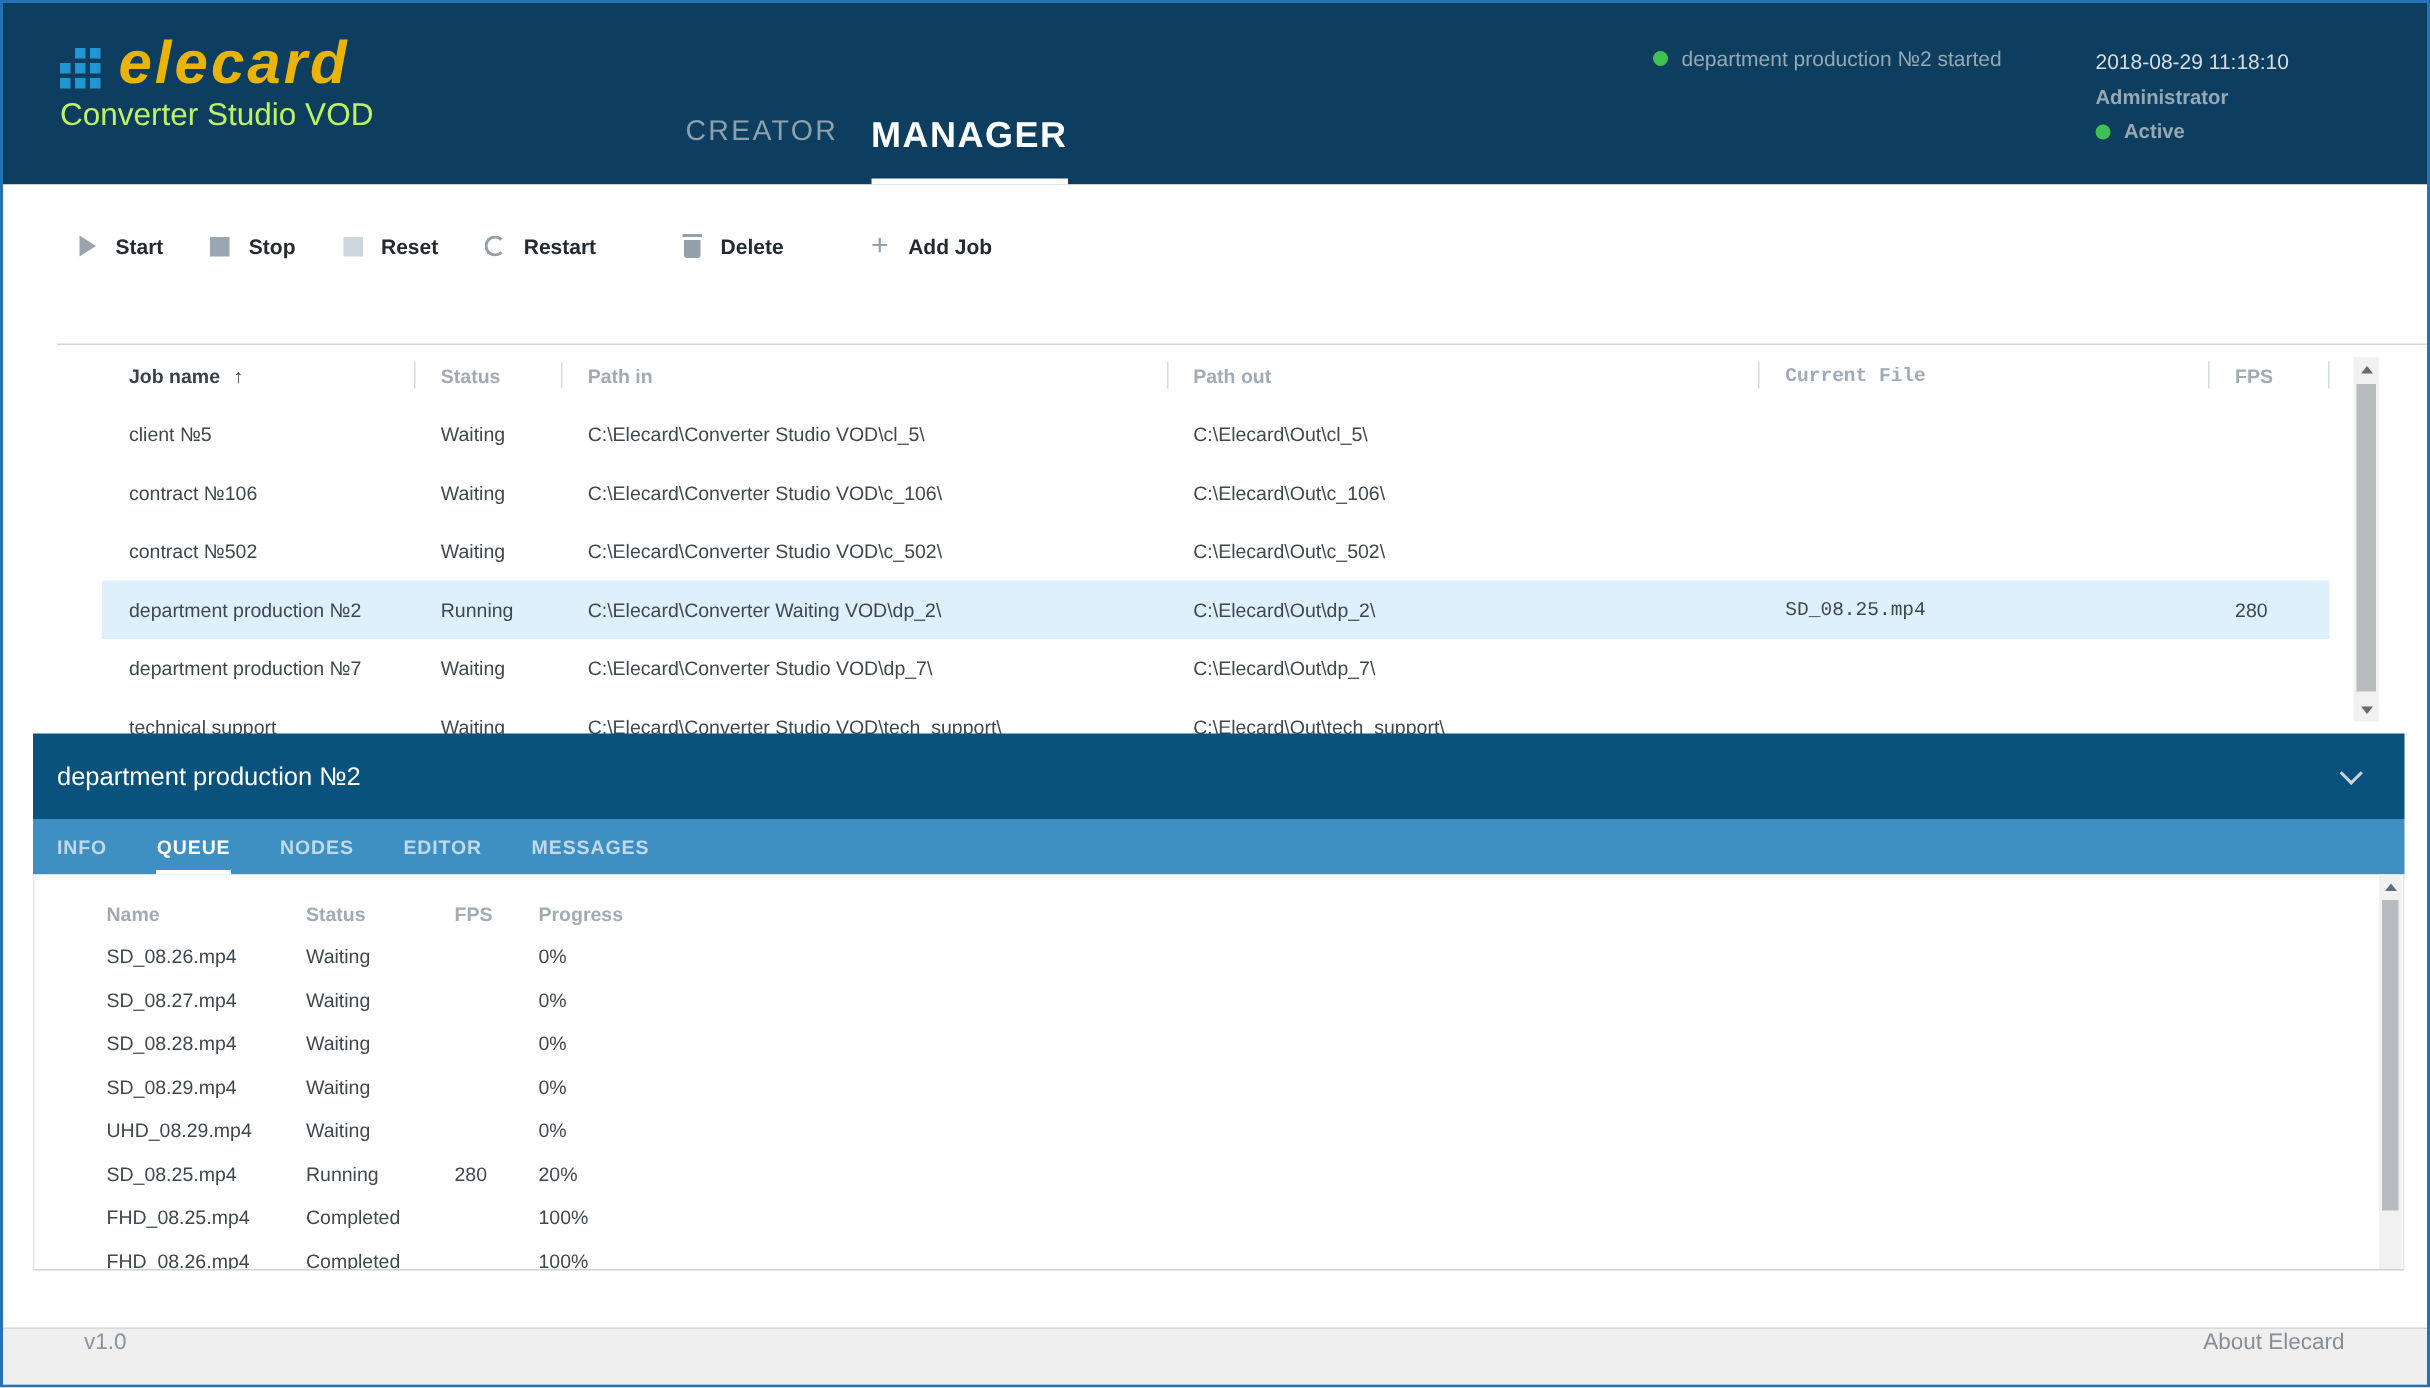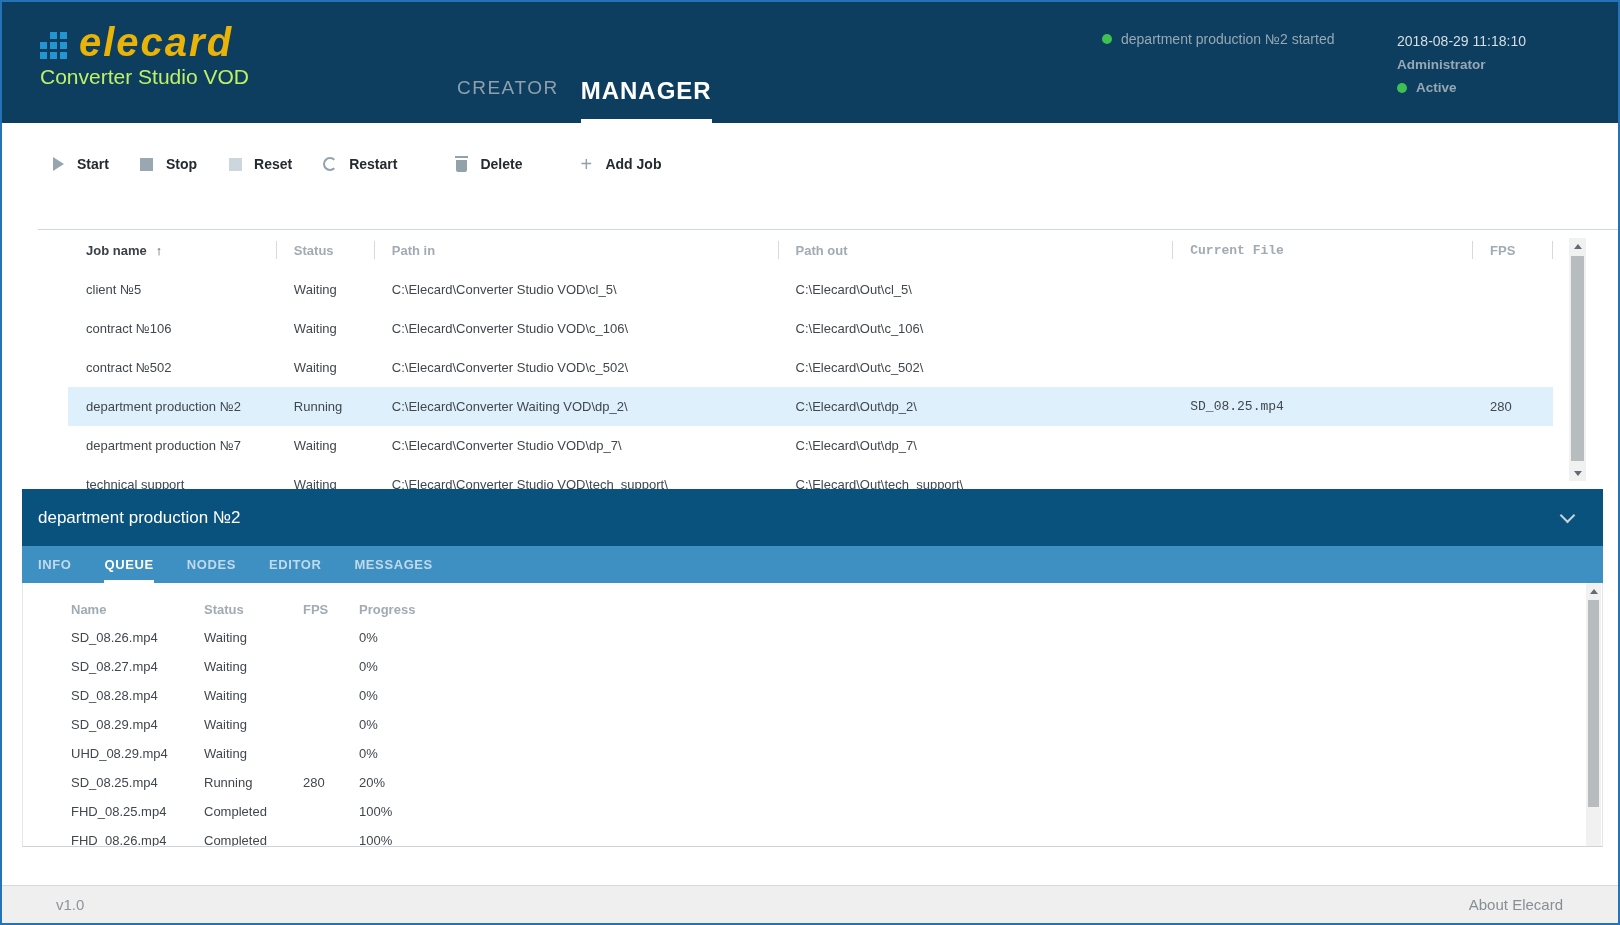--- a/index.html
+++ b/index.html
@@ -76,21 +76,21 @@
   .ptab { display:flex; align-items:center; margin-right:33px; color:#c2d9e9; font-size:13px; font-weight:700; letter-spacing:.6px; cursor:pointer; border-bottom:3px solid transparent; padding-top:3px; }
   .ptab.active { color:#ffffff; border-bottom-color:#ffffff; }
   .panel-content { position:relative; height:264px; background:#fff; border-bottom:1px solid #cdd3d7; border-left:1px solid #e4e7e9; border-right:1px solid #e4e7e9; overflow:hidden; padding-top:12px; }
   .queue-header { display:flex; height:28px; align-items:center; padding-left:48px; }
   .q-h { color:#a0abb4; font-size:13px; font-weight:700; }
   .queue-row { display:flex; height:29px; align-items:center; padding-left:48px; cursor:pointer; }
   .q-c { color:#40474d; font-size:13px; white-space:nowrap; }
   .qcol-1 { width:133px; } .qcol-2 { width:99px; } .qcol-3 { width:56px; } .qcol-4 { width:140px; }
 
   
-  .app-footer { position:absolute; left:0; right:0; bottom:0; height:38px; background:#efefef; border-top:1px solid #d9d9d9; display:flex; align-items:center; justify-content:space-between; padding:0 55px 0 54px; }
+  .app-footer { position:absolute; left:0; right:0; bottom:0; height:38px; background:#efefef; border-top:1px solid #d9d9d9; display:flex; align-items:flex-start; justify-content:space-between; padding:0 55px 0 54px; }
   .footer-version { color:#8d959b; font-size:15px; }
   .footer-about { color:#878f94; font-size:15px; cursor:pointer; }
 </style>
 </head>
 <body>
 
 <div class="window">
 
   <header class="app-header">
     <div class="brand">

